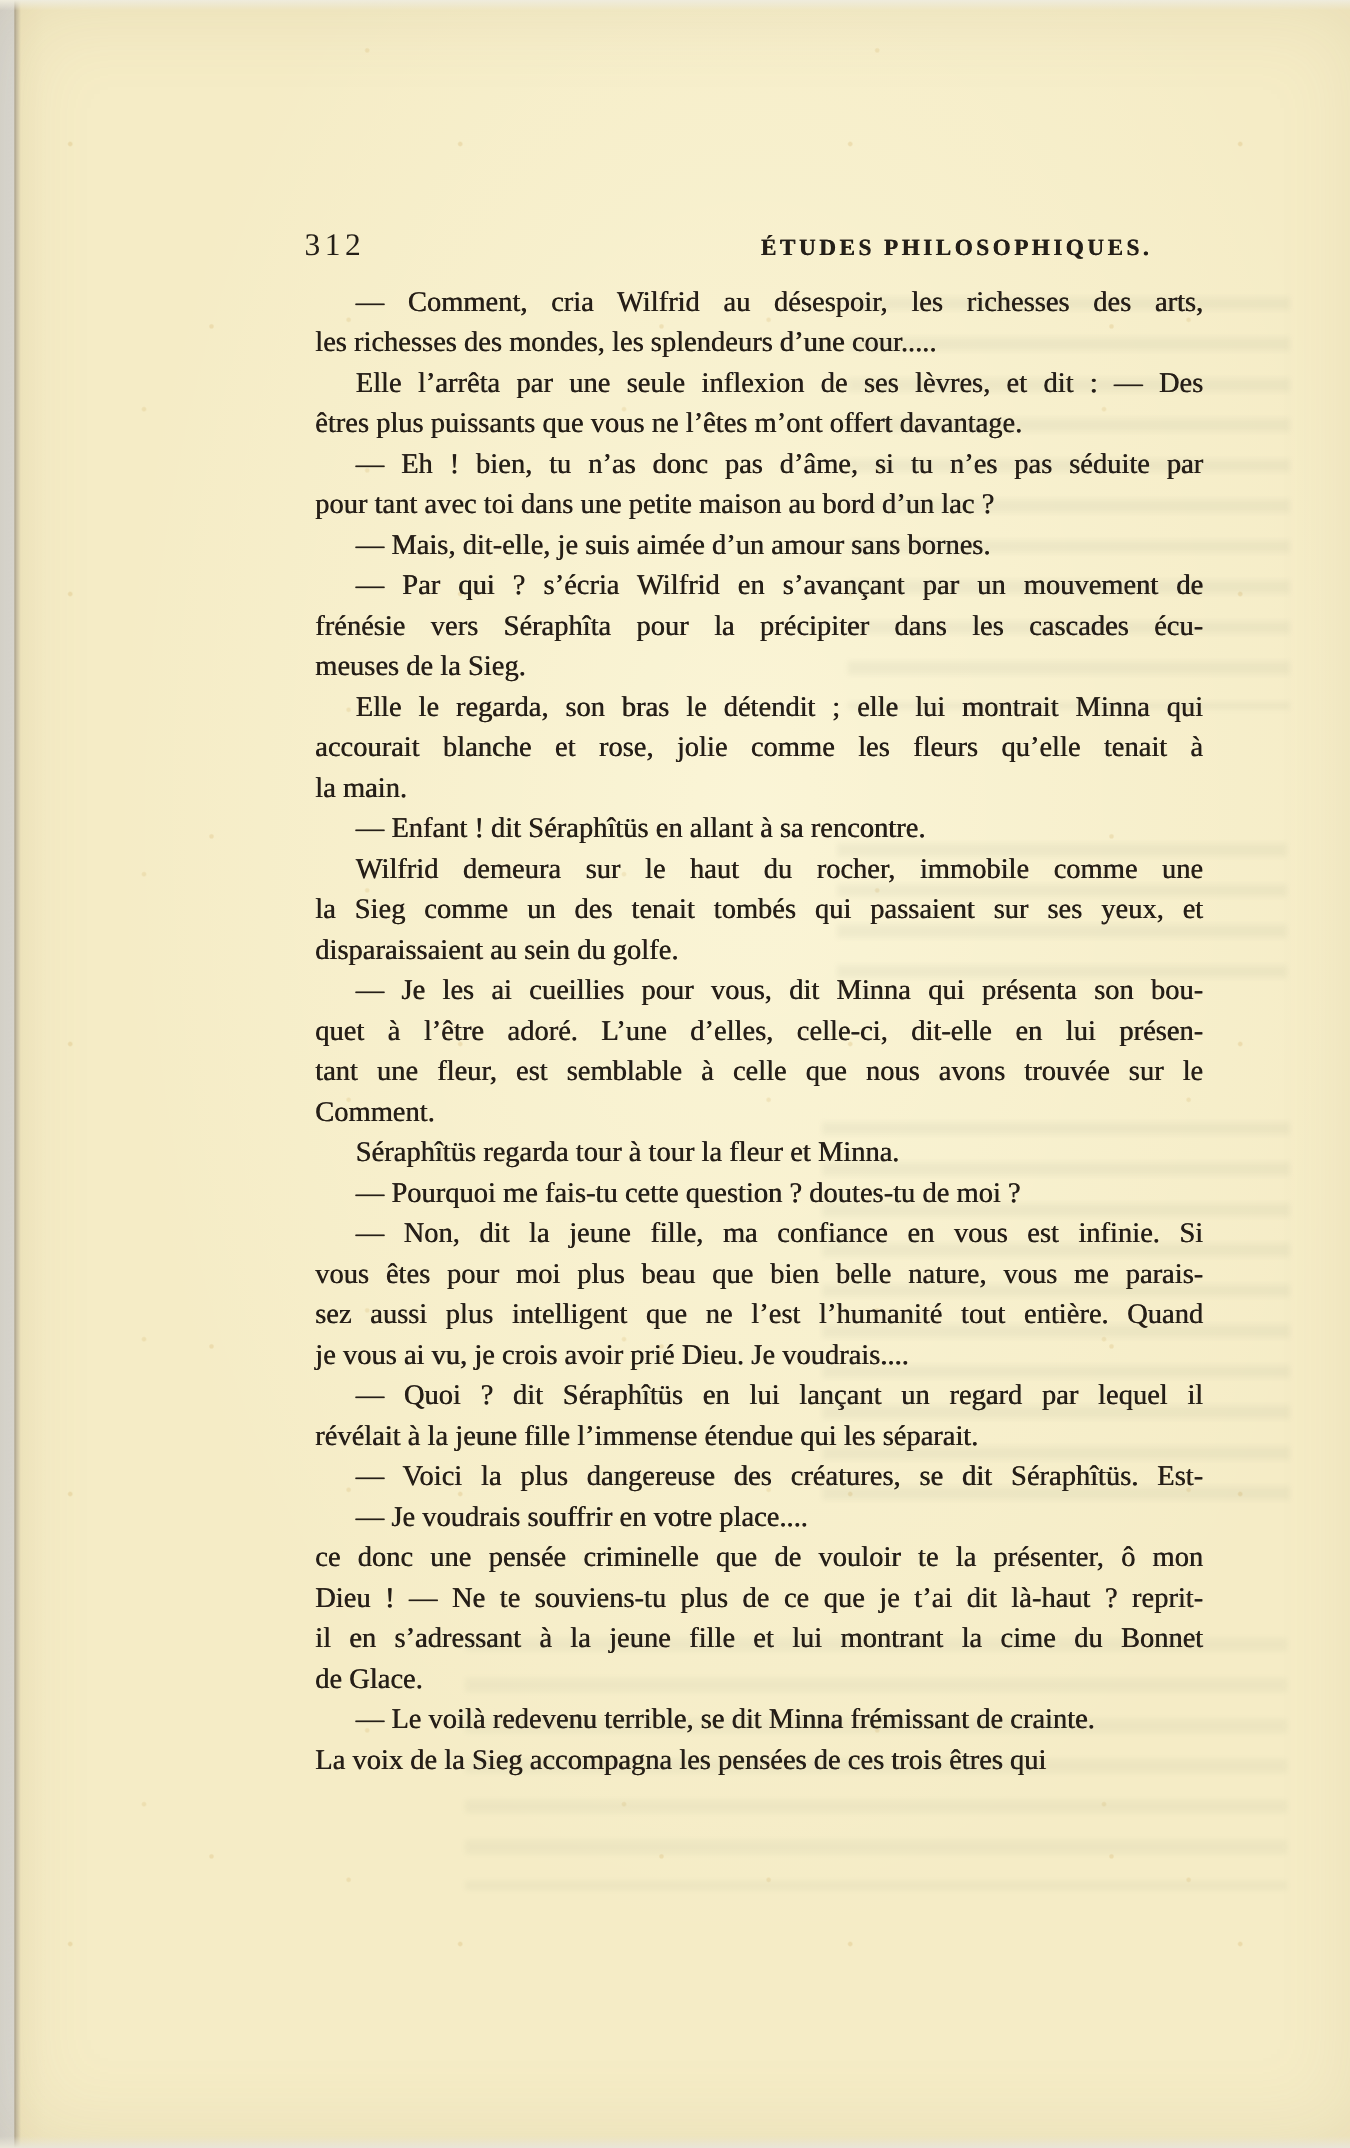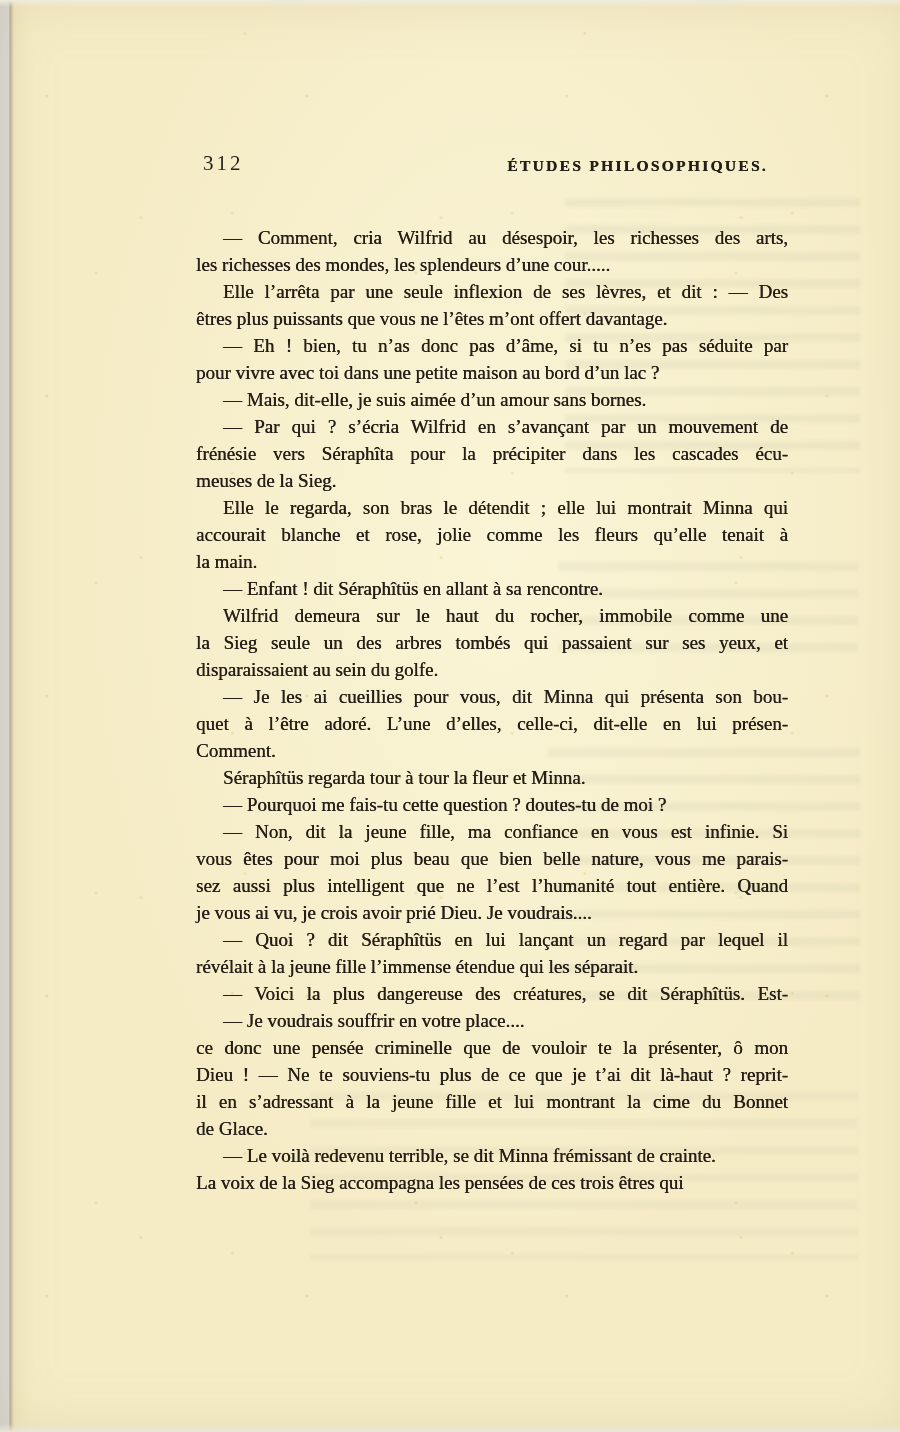--- a/index.html
+++ b/index.html
@@ -64,23 +64,22 @@
     position: absolute; left: 3px; top: 151px;
     font-size: 21px; letter-spacing: 3px;
   }
   .running-title {
     position: absolute; left: 0; top: 157px; width: 592px;
     text-align: right; transform: translateX(-24px);
     font-size: 15.5px; font-weight: bold; letter-spacing: 2.3px;
     text-shadow: 0.3px 0 0 currentColor;
   }
   .textblock {
-    position: absolute; left: 196px; top: 188px; width: 592px;
+    position: absolute; left: 210px; top: 188px; width: 592px;
     color: #261f18;
-    margin-top: 36px;
   }
   .line {
     height: 27px; line-height: 27px;
     font-size: 19px;
     text-shadow: 0.35px 0 0 currentColor; 
   }
   .line.justify { text-align: justify; text-align-last: justify; }
   .line.flush   { text-align: left; white-space: nowrap; }
   .line.indent  { padding-left: 27px; }
 </style>
@@ -102,34 +101,35 @@
     <div class="running-title">ÉTUDES PHILOSOPHIQUES.</div>
   </div>
 
   <div class="textblock">
 
   <div class="line indent justify">— Comment, cria Wilfrid au désespoir, les richesses des arts,</div>
       <div class="line flush">les richesses des mondes, les splendeurs d’une cour.....</div>
       <div class="line indent justify">Elle l’arrêta par une seule inflexion de ses lèvres, et dit : — Des</div>
       <div class="line flush">êtres plus puissants que vous ne l’êtes m’ont offert davantage.</div>
       <div class="line indent justify">— Eh ! bien, tu n’as donc pas d’âme, si tu n’es pas séduite par</div>
-      <div class="line flush">pour vivre avec toi dans une petite maison au bord d’un lac ?</div>
+      <div class="line flush">pour tant avec toi dans une petite maison au bord d’un lac ?</div>
       <div class="line indent flush">— Mais, dit-elle, je suis aimée d’un amour sans bornes.</div>
       <div class="line indent justify">— Par qui ? s’écria Wilfrid en s’avançant par un mouvement de</div>
       <div class="line justify">frénésie vers Séraphîta pour la précipiter dans les cascades écu-</div>
       <div class="line flush">meuses de la Sieg.</div>
       <div class="line indent justify">Elle le regarda, son bras le détendit ; elle lui montrait Minna qui</div>
       <div class="line justify">accourait blanche et rose, jolie comme les fleurs qu’elle tenait à</div>
       <div class="line flush">la main.</div>
       <div class="line indent flush">— Enfant ! dit Séraphîtüs en allant à sa rencontre.</div>
       <div class="line indent justify">Wilfrid demeura sur le haut du rocher, immobile comme une</div>
-      <div class="line justify">la Sieg seule un des arbres tombés qui passaient sur ses yeux, et</div>
+      <div class="line justify">la Sieg comme un des tenait tombés qui passaient sur ses yeux, et</div>
       <div class="line flush">disparaissaient au sein du golfe.</div>
       <div class="line indent justify">— Je les ai cueillies pour vous, dit Minna qui présenta son bou-</div>
       <div class="line justify">quet à l’être adoré. L’une d’elles, celle-ci, dit-elle en lui présen-</div>
+      <div class="line justify">tant une fleur, est semblable à celle que nous avons trouvée sur le</div>
       <div class="line flush">Comment.</div>
       <div class="line indent flush">Séraphîtüs regarda tour à tour la fleur et Minna.</div>
       <div class="line indent flush">— Pourquoi me fais-tu cette question ? doutes-tu de moi ?</div>
       <div class="line indent justify">— Non, dit la jeune fille, ma confiance en vous est infinie. Si</div>
       <div class="line justify">vous êtes pour moi plus beau que bien belle nature, vous me parais-</div>
       <div class="line justify">sez aussi plus intelligent que ne l’est l’humanité tout entière. Quand</div>
       <div class="line flush">je vous ai vu, je crois avoir prié Dieu. Je voudrais....</div>
       <div class="line indent justify">— Quoi ? dit Séraphîtüs en lui lançant un regard par lequel il</div>
       <div class="line flush">révélait à la jeune fille l’immense étendue qui les séparait.</div>
       <div class="line indent justify">— Voici la plus dangereuse des créatures, se dit Séraphîtüs. Est-</div>

